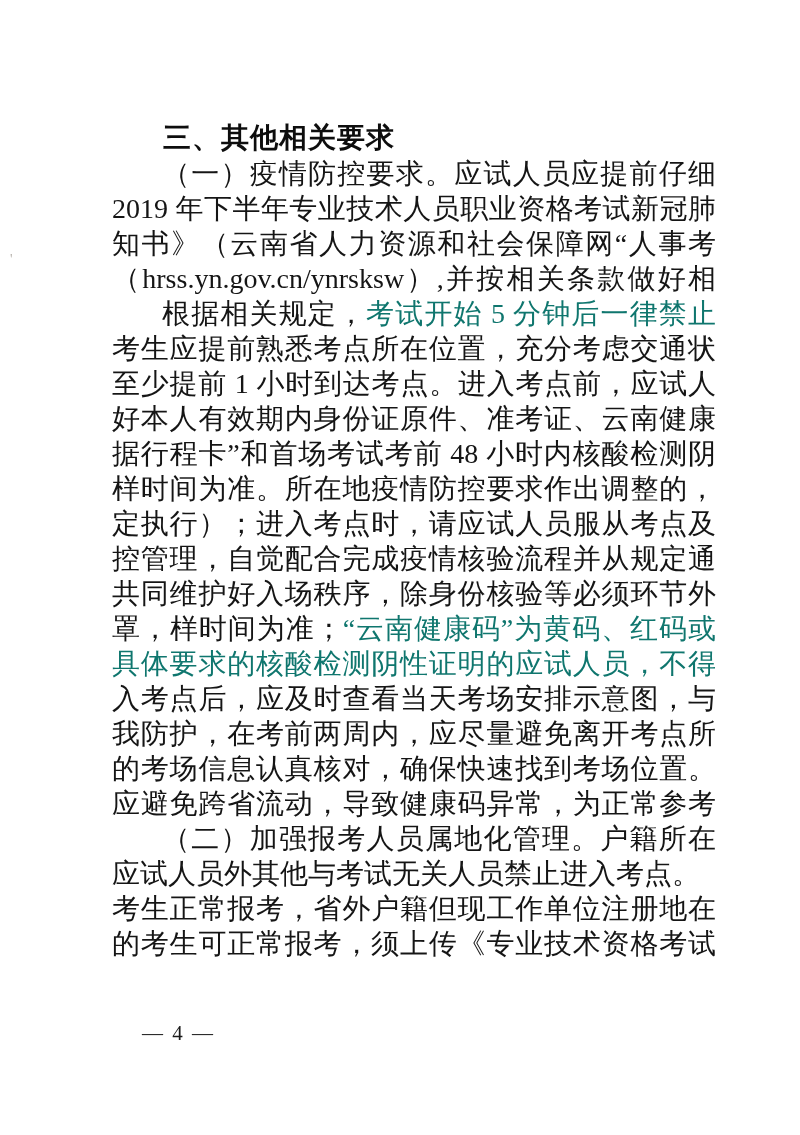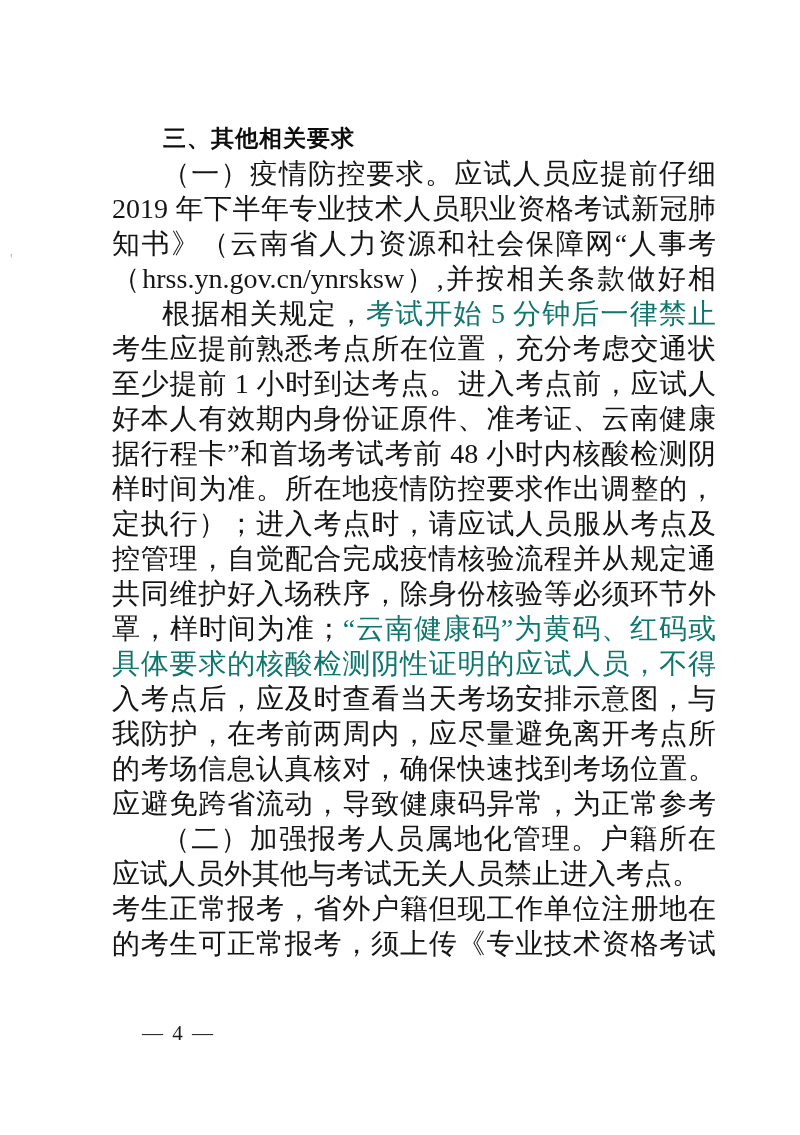--- a/index.html
+++ b/index.html
@@ -12,21 +12,21 @@
     overflow: hidden;
   }
   .content {
     position: absolute;
     left: 112px; top: 120px;
     width: 604px;
   }
   .heading {
     font-family: "Liberation Sans", sans-serif;
     font-weight: 700;
-    font-size: 23px;
+    font-size: 28px;
     line-height: 36px;
     height: 36px;
     padding-left: 51px;
     letter-spacing: 1px;
     color: #0d0d0d;
   }
   .line {
     font-size: 28px;
     line-height: 35px;
     height: 35px;

